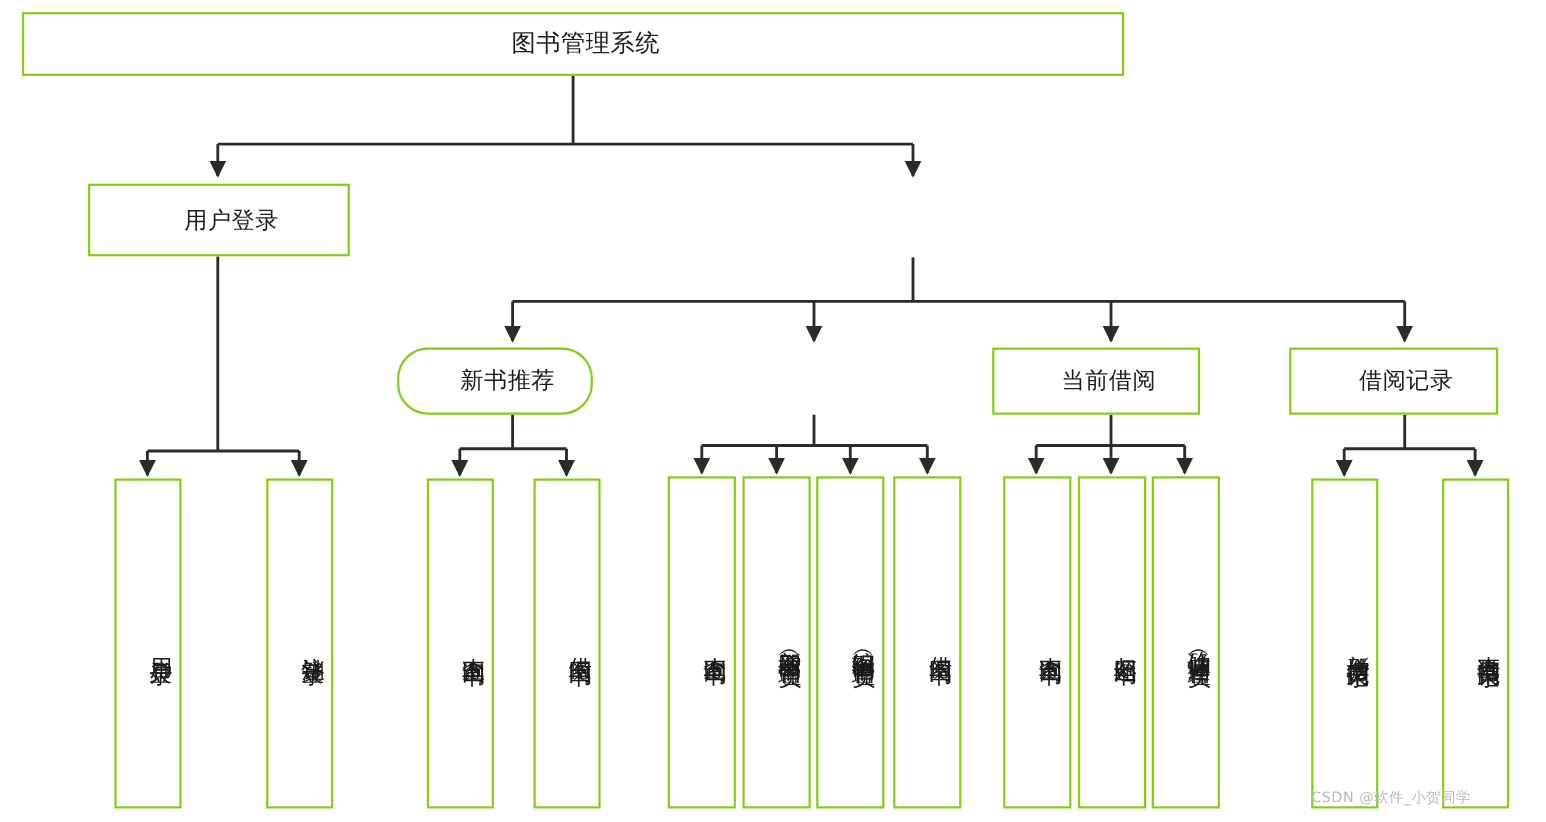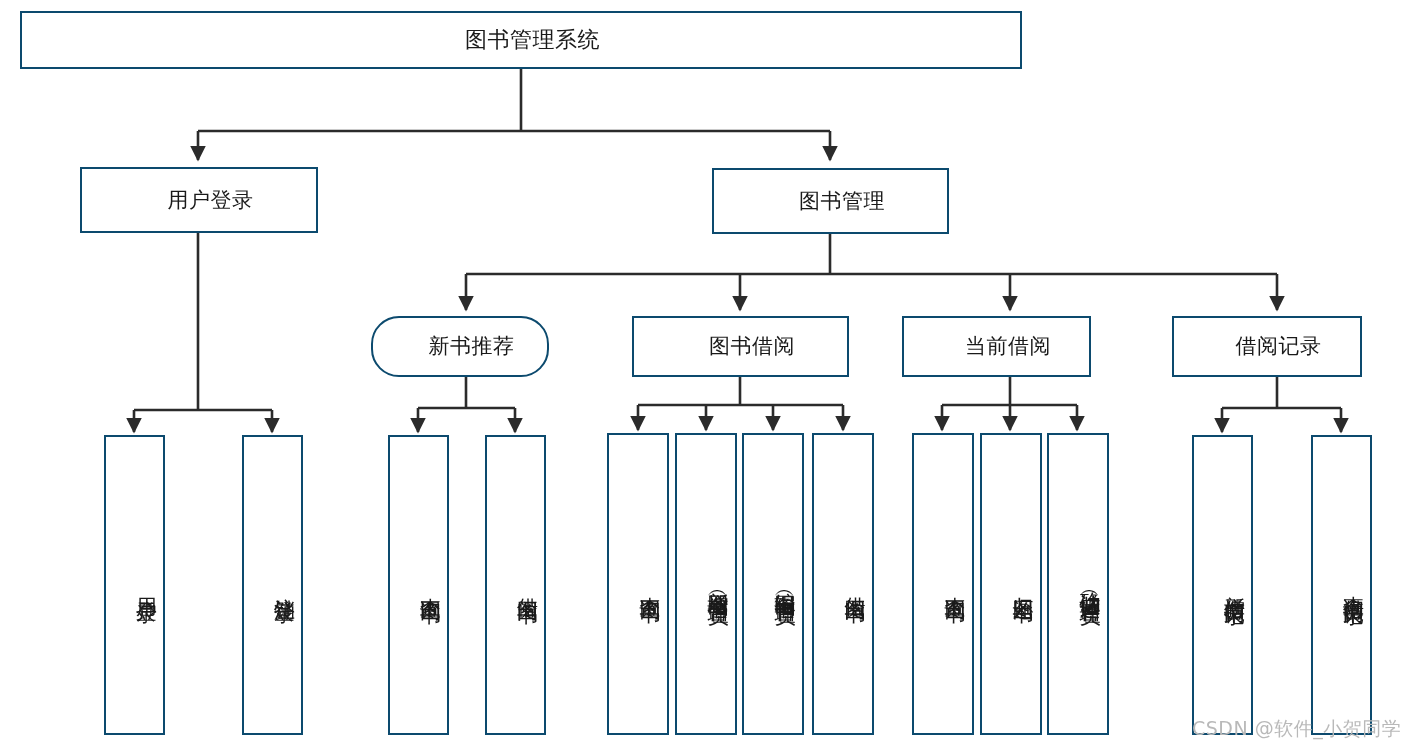--- a/index.html
+++ b/index.html
@@ -21,21 +21,21 @@
     position: absolute;
     left: 0;
     top: 0;
     width: 1405px;
     height: 747px;
     pointer-events: none;
   }
   .node {
     position: absolute;
     box-sizing: border-box;
-    border: 2px solid #0c4a6e;
+    border: 2px solid #84cc16;
     background: #ffffff;
     display: flex;
     align-items: center;
     justify-content: center;
     color: #1a1a1a;
     padding-left: 23px;
   }
   .node-label {
     display: block;
     text-align: center;
@@ -55,21 +55,21 @@
   }
   .node.vertical .node-label {
     writing-mode: vertical-rl;
     text-orientation: upright;
     font-size: 21px;
     letter-spacing: 2px;
     line-height: 1;
   }
   .watermark {
     position: absolute;
-    font-size: 19px;
+    font-size: 13px;
     color: #b9b9b9;
     white-space: nowrap;
     letter-spacing: 0.5px;
   }
 </style>
 </head>
 <body>
 
 <div id="canvas">
 
@@ -124,31 +124,25 @@
   </svg>
 
   <div class="node root horizontal" style="left:20px; top:11px; width:1002px; height:58px;">
     <span class="node-label">图书管理系统</span>
   </div>
 
   <div class="node horizontal" style="left:80px; top:167px; width:238px; height:66px;">
     <span class="node-label">用户登录</span>
   </div>
 
-  <div class="node horizontal" style="left:712px; top:168px; width:237px; height:66px;">
-    <span class="node-label">图书管理</span>
-  </div>
-
-  <div class="node horizontal" style="left:371px; top:316px; width:178px; height:61px;border-radius:28px;">
+
+  <div class="node horizontal" style="left:361px; top:316px; width:178px; height:61px;border-radius:28px;">
     <span class="node-label">新书推荐</span>
   </div>
 
-  <div class="node horizontal" style="left:632px; top:316px; width:217px; height:61px;">
-    <span class="node-label">图书借阅</span>
-  </div>
 
   <div class="node horizontal" style="left:902px; top:316px; width:189px; height:61px;">
     <span class="node-label">当前借阅</span>
   </div>
 
   <div class="node horizontal" style="left:1172px; top:316px; width:190px; height:61px;">
     <span class="node-label">借阅记录</span>
   </div>
 
   <div class="node vertical" style="left:104px; top:435px; width:61px; height:300px;">

